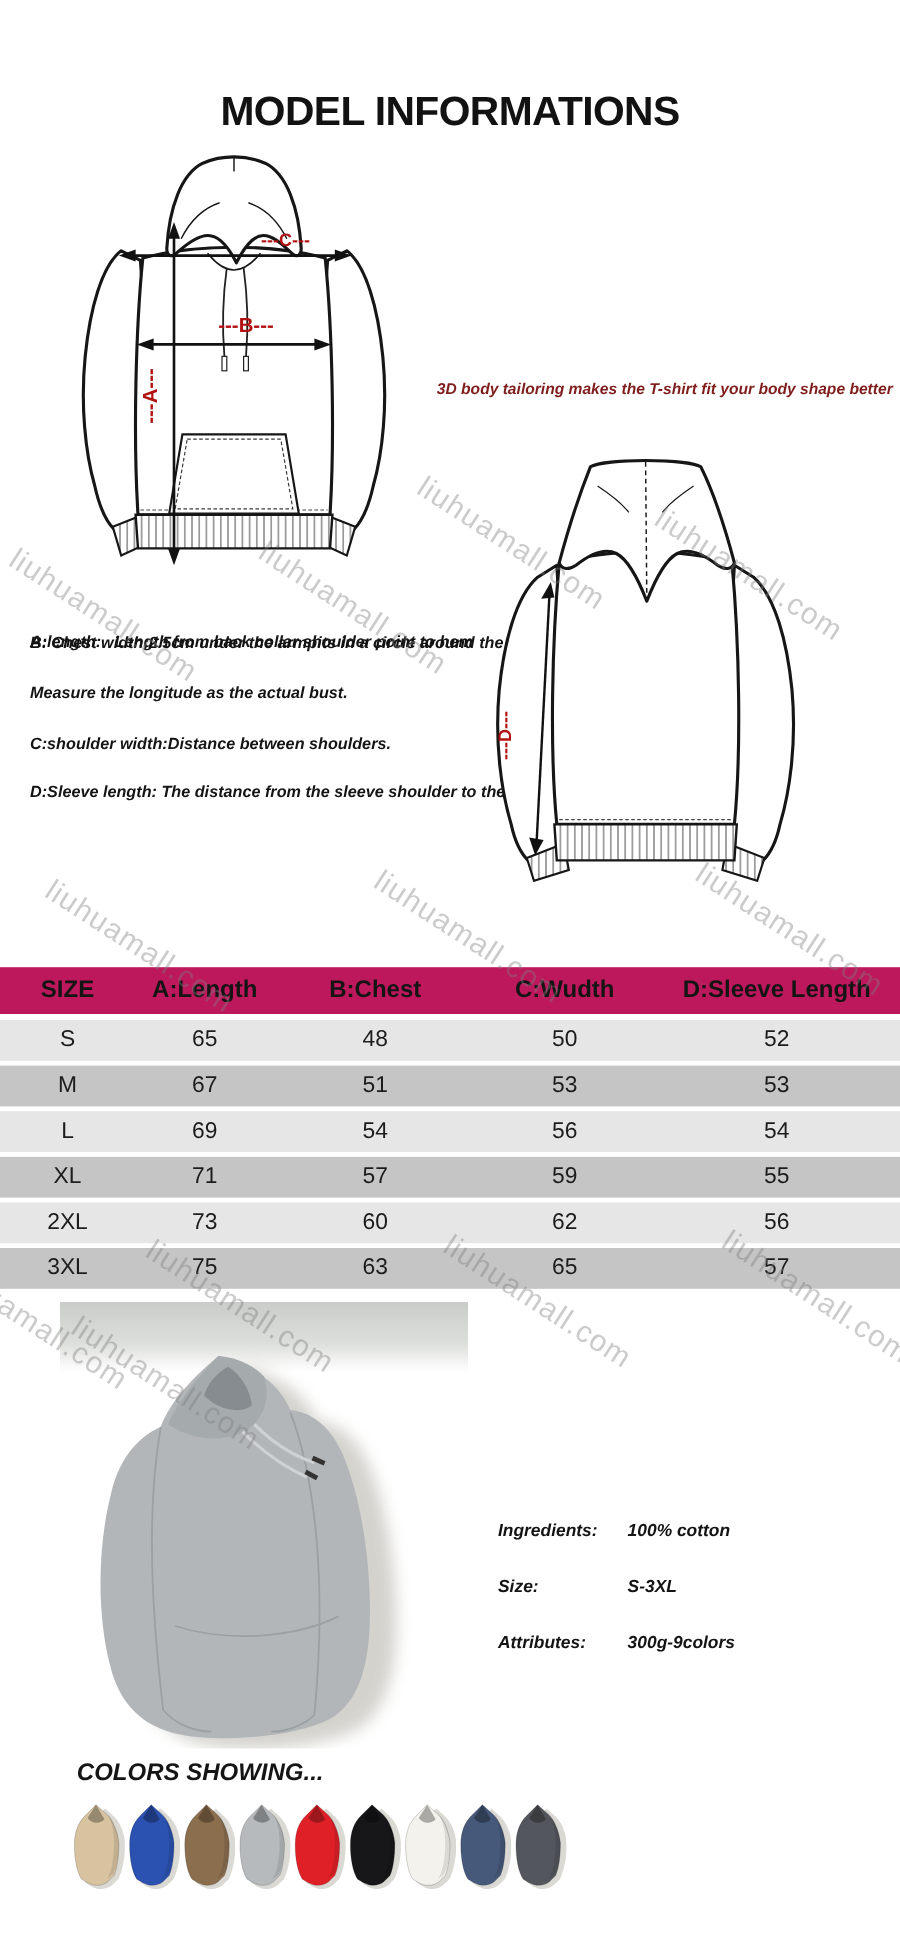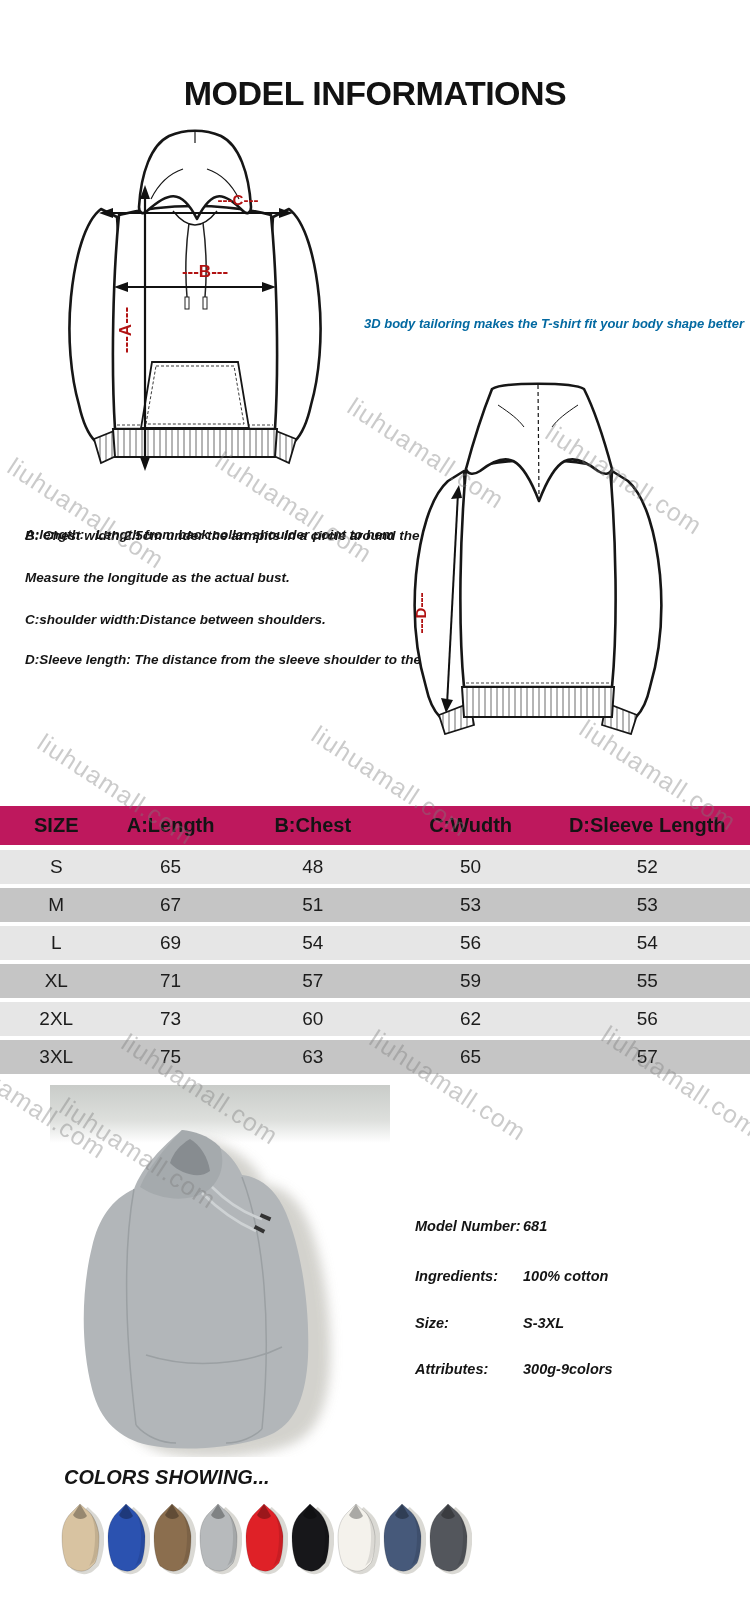--- a/index.html
+++ b/index.html
@@ -90,21 +90,21 @@
 
     <line x1="90" y1="68" x2="90" y2="338" stroke="#111" stroke-width="2.2"></line>
     <polygon points="90,60 85,74 95,74" fill="#111"></polygon>
     <polygon points="90,346 85,332 95,332" fill="#111"></polygon>
 
     <text x="183" y="80" text-anchor="middle" font-size="15" font-weight="700" fill="#b11212">---C---</text>
     <text x="150" y="152" text-anchor="middle" font-size="17" font-weight="700" fill="#b11212">---B---</text>
     <text x="76" y="205" text-anchor="middle" font-size="17" font-weight="700" fill="#b11212" transform="rotate(-90 76 205)">---A---</text>
   </svg>
 
-  <div class="abs" style="left:364px;top:316px;font-size:13px;font-style:italic;font-weight:700;color:#0369a1;">3D body tailoring makes the T-shirt fit your body shape better</div>
+  <div class="abs" style="left:364px;top:316px;font-size:13px;font-style:italic;font-weight:700;color:#7f1d1d;">3D body tailoring makes the T-shirt fit your body shape better</div>
 
   <svg class="abs" style="left:398px;top:375px;z-index:2;" width="280" height="360" viewBox="0 0 280 360">
     <defs>
       <pattern id="ribb" width="6" height="12" patternUnits="userSpaceOnUse">
         <rect width="6" height="12" fill="#fff"></rect>
         <line x1="3" y1="0" x2="3" y2="12" stroke="#6a6a6a" stroke-width="1"></line>
       </pattern>
     </defs>
 
     <path d="M66,96 L50,106 C32,122 22,160 18,200 C14,245 20,285 28,312 C31,326 36,336 42,342 L74,330 C64,270 62,190 68,130 Z" fill="#fff" stroke="#161616" stroke-width="2.6" stroke-linejoin="round"></path>
@@ -212,24 +212,20 @@
     <path d="M96,270 C140,284 196,280 232,262" fill="none" stroke="#9ba0a3" stroke-width="1.5"></path>
     <path d="M86,340 C96,352 112,358 126,358" fill="none" stroke="#9ba0a3" stroke-width="1.5"></path>
     <path d="M212,344 C204,352 190,358 176,358" fill="none" stroke="#9ba0a3" stroke-width="1.5"></path>
 
     <path d="M152,108 C168,124 188,138 206,146" fill="none" stroke="#ced2d4" stroke-width="2.6"></path>
     <path d="M162,102 C176,116 194,128 212,134" fill="none" stroke="#ced2d4" stroke-width="2.6"></path>
     <rect x="204" y="142" width="11" height="4" fill="#333" transform="rotate(28 209 144)"></rect>
     <rect x="210" y="130" width="11" height="4" fill="#333" transform="rotate(24 215 132)"></rect>
   </svg>
 
-  <div class="pfield" style="top:1218px;">
-    <span>Model Number:</span>
-    <span class="pval">681</span>
-  </div>
   <div class="pfield" style="top:1268px;">
     <span>Ingredients:</span>
     <span class="pval">100% cotton</span>
   </div>
   <div class="pfield" style="top:1315px;">
     <span>Size:</span>
     <span class="pval">S-3XL</span>
   </div>
   <div class="pfield" style="top:1361px;">
     <span>Attributes:</span>

